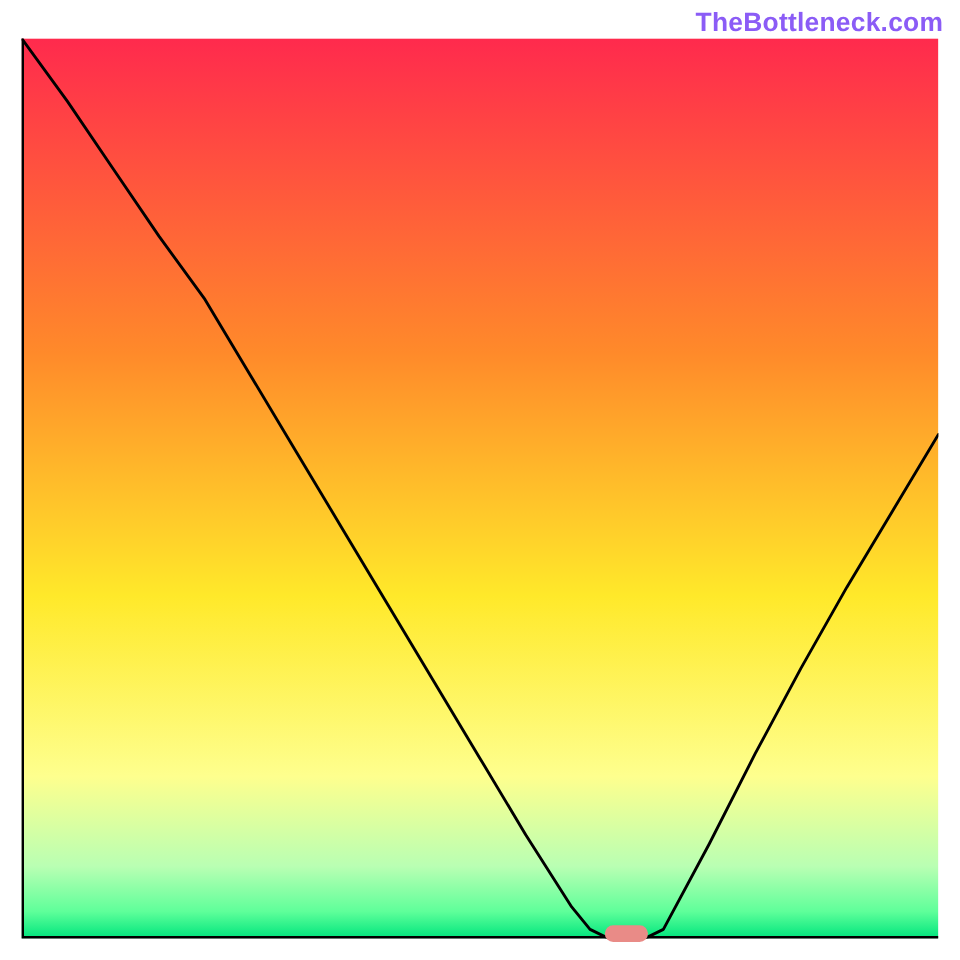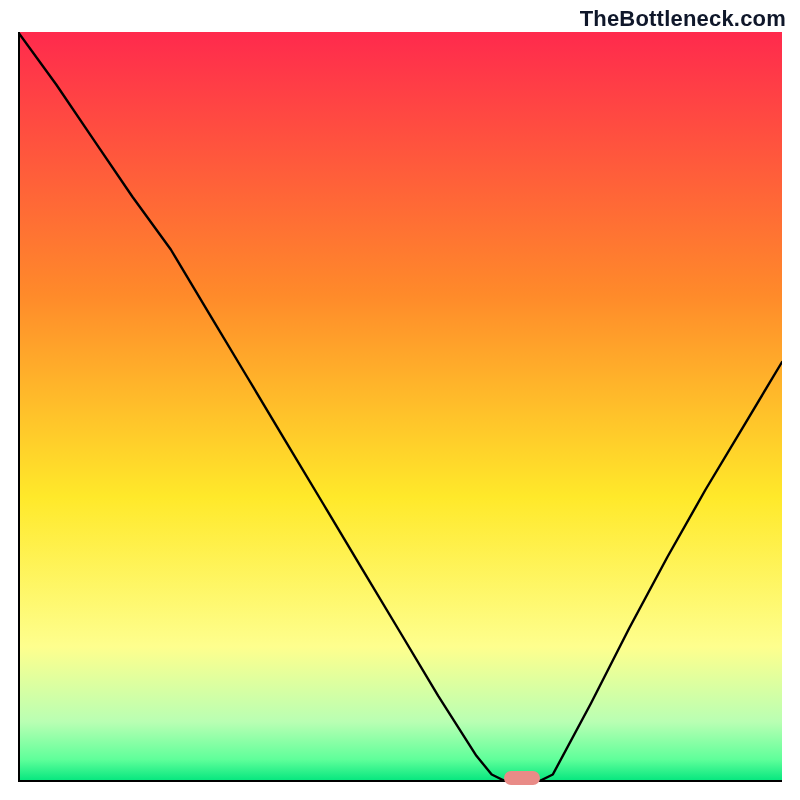--- a/index.html
+++ b/index.html
@@ -14,21 +14,21 @@
     position: relative;
     width: 800px;
     height: 800px;
   }
   .watermark {
     position: absolute;
     top: 6px;
     right: 14px;
     font-size: 22px;
     font-weight: 600;
-    color: #0f172a;
+    color: #8b5cf6;
     letter-spacing: 0.2px;
     margin-left: 20px;
   }
   .plot {
     position: absolute;
     left: 18px;
     top: 32px;
     width: 764px;
     height: 750px;
   }

